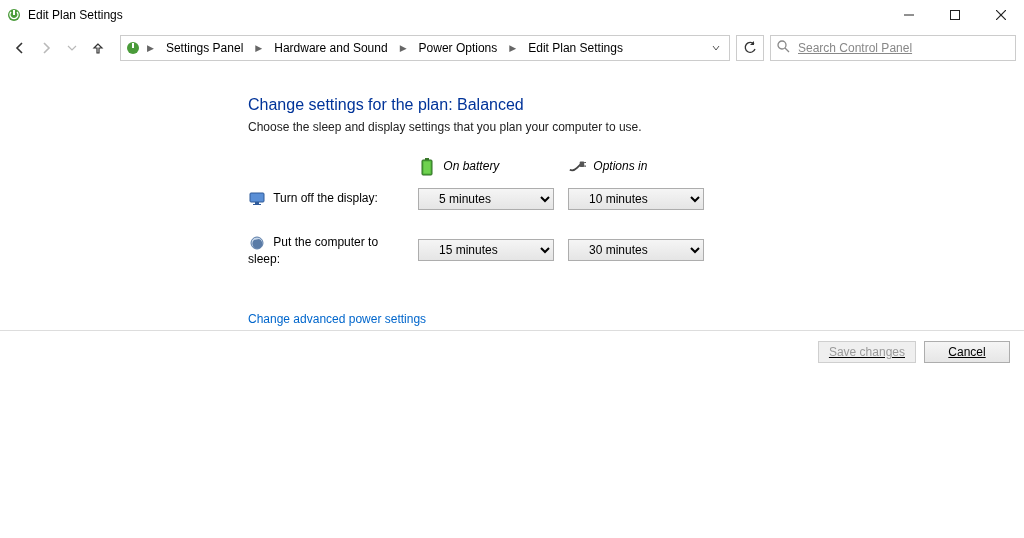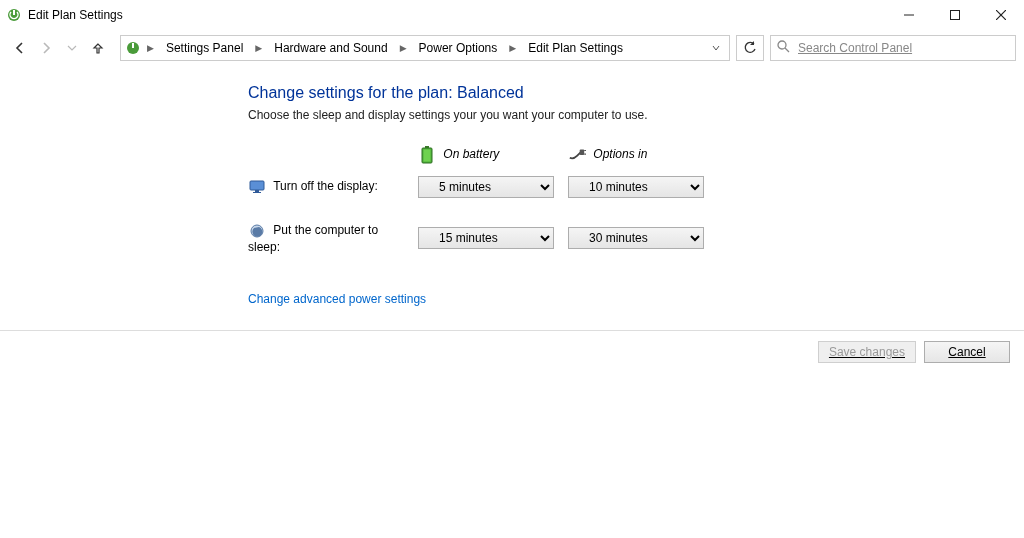--- a/index.html
+++ b/index.html
@@ -130,21 +130,21 @@
   .searchbox input::placeholder { color:#888; }
 
   
   .content {
     padding: 16px 0 0 248px;
   }
   h1.plan-title {
     color: #003399;
     font-weight: 400;
     font-size: 16px;
-    margin: 0 0 6px 0;
+    margin: 12px 0 6px 0;
   }
   .subdesc {
     font-size: 12px;
     color:#222;
     margin-bottom: 18px;
   }
 
   table.settings {
     border-collapse: collapse;
     font-size:12px;
@@ -169,21 +169,21 @@
   select.win-select {
     width: 136px;
     height: 22px;
     border:1px solid #adadad;
     background: linear-gradient(#f5f5f5,#e5e5e5);
     font-size:12px;
     padding: 0 16px;
   }
 
   .links {
-    margin-top: 32px;
+    margin-top: 40px;
     display:flex;
     flex-direction:column;
     gap:12px;
   }
   .link {
     color:#0066cc;
     font-size:12px;
     cursor:pointer;
     width:fit-content;
   }
@@ -310,21 +310,21 @@
         <circle cx="5" cy="5" r="4" fill="none" stroke="#888" stroke-width="1.3"></circle>
         <line x1="8" y1="8" x2="12" y2="12" stroke="#888" stroke-width="1.3"></line>
       </svg>
     </span>
     <input type="text" placeholder="Search Control Panel" style="">
   </div>
 </div>
 
 <div class="content">
   <h1 class="plan-title">Change settings for the plan: Balanced</h1>
-  <div class="subdesc">Choose the sleep and display settings your you want your computer to use.</div>
+  <div class="subdesc">Choose the sleep and display settings that you plan your computer to use.</div>
 
   <table class="settings">
     <tbody>
         <tr>
       <td style="width:170px;"></td>
       <td class="colhead" style="width:150px;">
         <span class="row-icon">
           <svg width="14" height="18" viewBox="0 0 14 18">
             <rect x="5" y="0" width="4" height="2" fill="#3a7a2a"></rect>
             <rect x="2" y="2" width="10" height="15" rx="1" fill="#4faf3a" stroke="#2f6f22"></rect>

